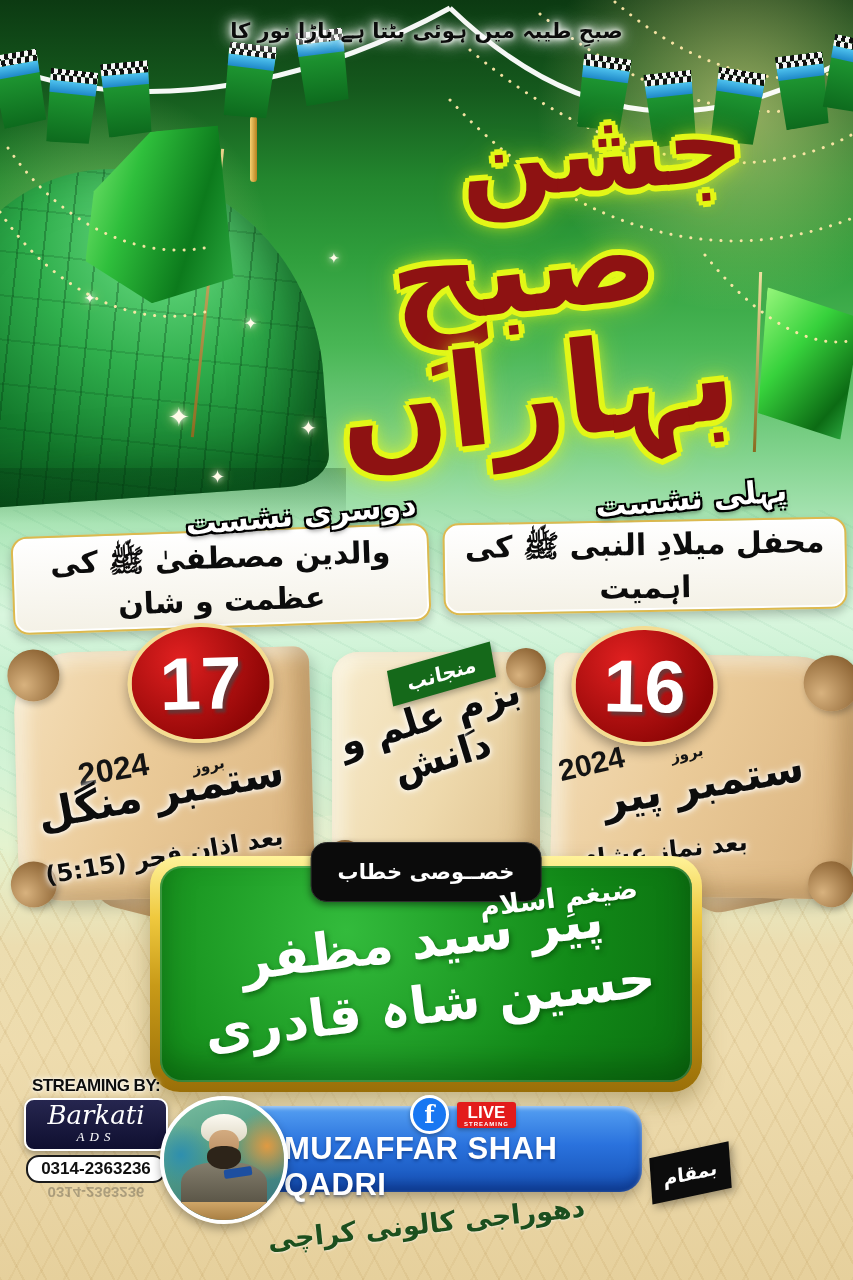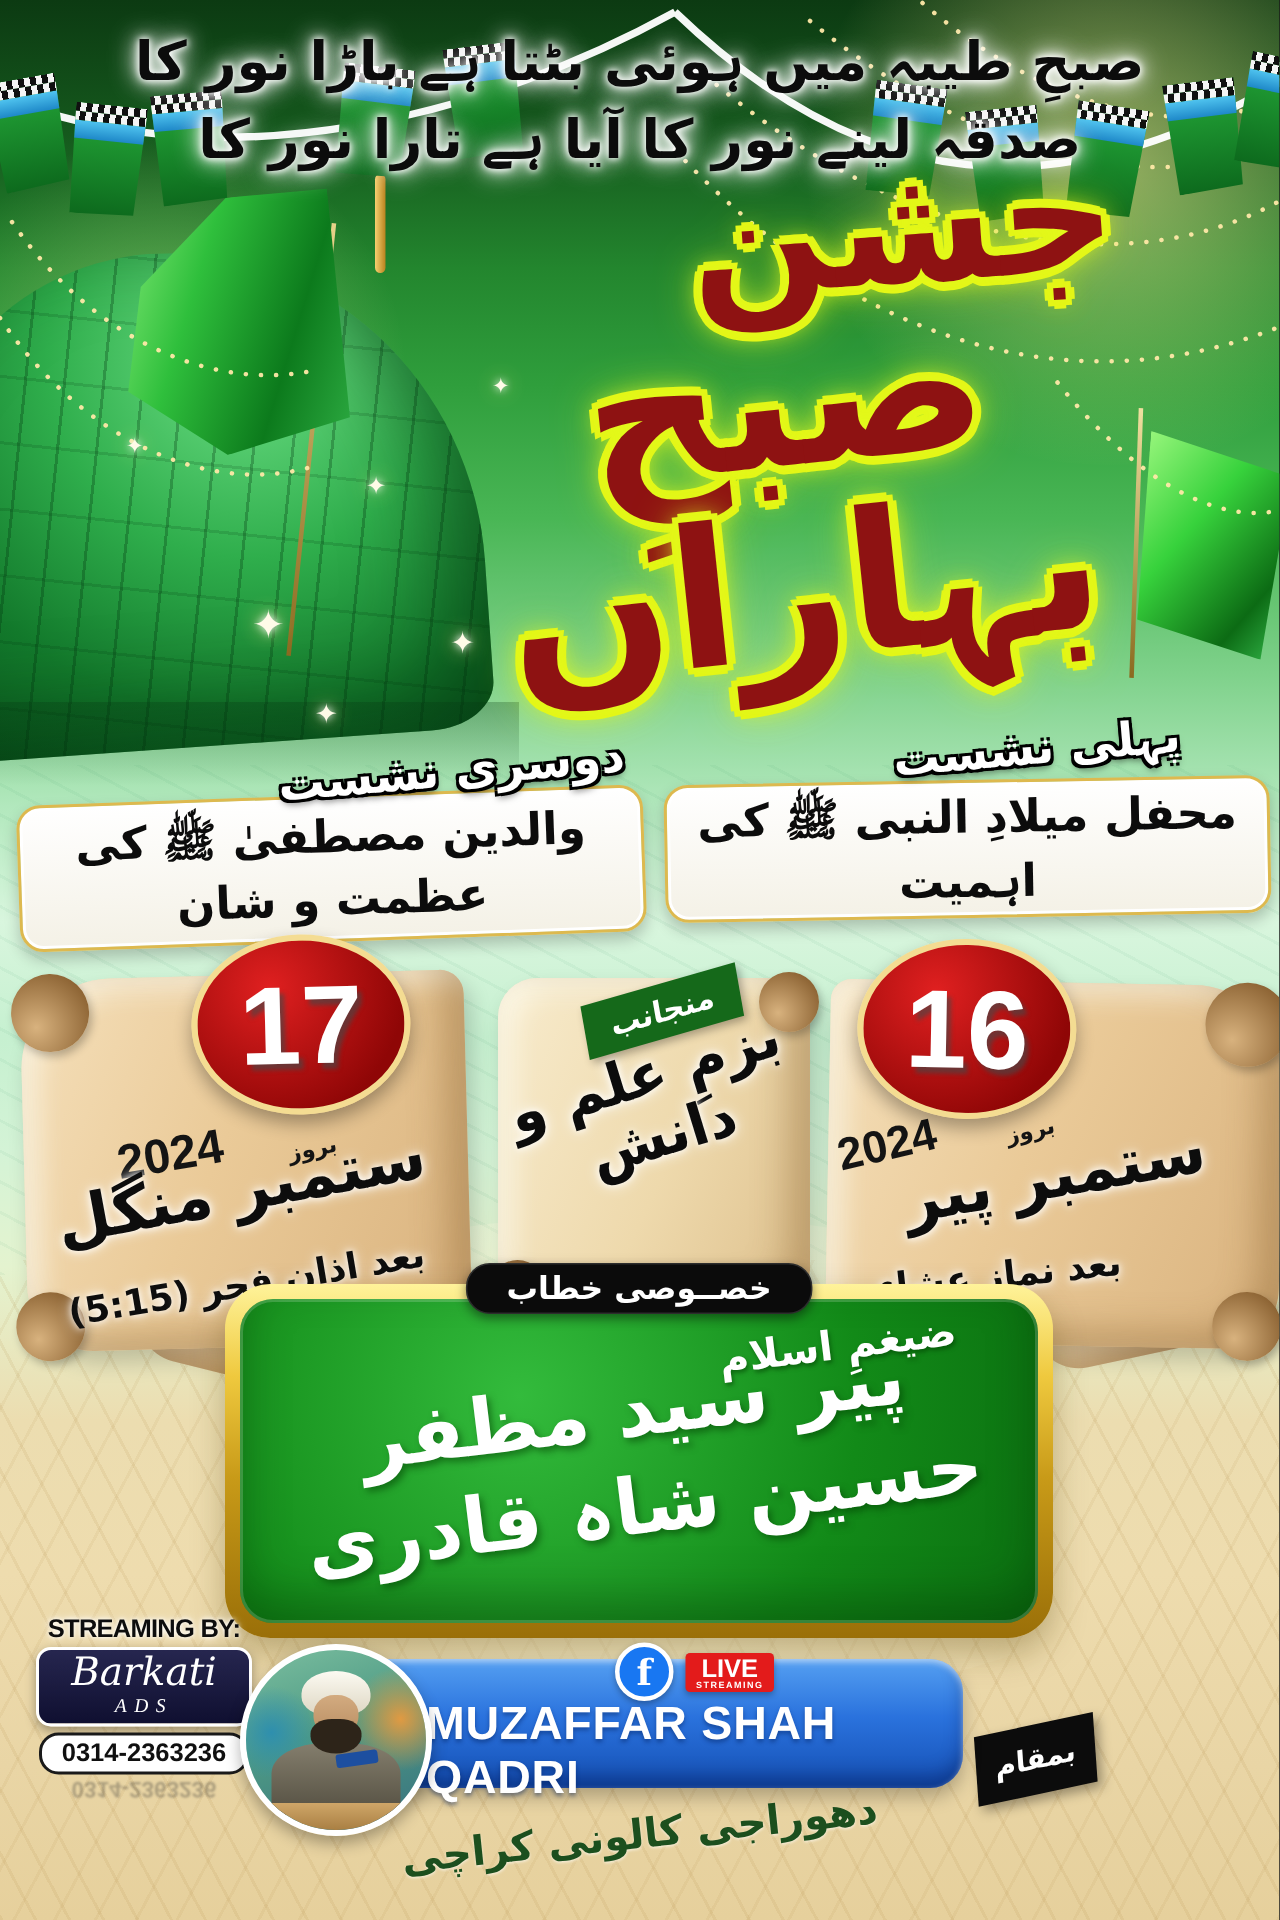--- a/index.html
+++ b/index.html
@@ -59,21 +59,21 @@
       repeating-linear-gradient(90deg,#f5f5f5 0 4px,#101010 4px 8px),
       linear-gradient(180deg,#4fc3ef,#1e88c8),
       linear-gradient(180deg,#25a93a,#0d6a1d);
     background-size:100% 6px,100% 6px,100% 12px,100% 100%;
     background-position:0 0,0 6px,0 12px,0 0;
     background-repeat:no-repeat;
     box-shadow:0 3px 6px rgba(0,0,0,.35);}
   
   .couplet{left:0;top:16px;width:853px;text-align:center;z-index:3;color:#0c0c0c;
     font-weight:bold;}
-  .couplet .ln{font-size:36px;line-height:1.45;
+  .couplet .ln{font-size:21px;line-height:1.45;
     text-shadow:0 0 4px #fff,0 0 8px #fff,0 0 14px #fff,0 0 20px rgba(255,255,255,.9);}
   
   .title-block{left:230px;top:112px;width:590px;z-index:2;text-align:center;transform:rotate(-6deg);}
   .t-cal{color:#8e1212;font-weight:bold;
     text-shadow:
       0 0 16px rgba(226,250,30,.95),
       4px 4px 0 #e4f616,-4px -4px 0 #e4f616,4px -4px 0 #e4f616,-4px 4px 0 #e4f616,
       6px 0 0 #e4f616,-6px 0 0 #e4f616,0 6px 0 #e4f616,0 -6px 0 #e4f616,
       0 0 30px rgba(214,243,34,.8);}
   .t1{font-size:108px;line-height:.9;transform:translateX(90px) rotate(2deg);}
@@ -124,21 +124,21 @@
     box-shadow:inset -8px -6px 14px rgba(120,80,30,.4);z-index:1;}
   
   .speaker{left:150px;top:856px;width:552px;height:236px;z-index:3;}
   .gold{position:absolute;inset:0;border-radius:30px;
     background:linear-gradient(180deg,#fff39a,#efc93e 26%,#c89a18 55%,#9a6f08 100%);
     box-shadow:0 10px 22px rgba(90,70,10,.35);}
   .green-core{position:absolute;inset:10px;border-radius:22px;
     background:radial-gradient(circle at 35% 30%,#33bb3c,#128a18 60%,#0b6f10);
     box-shadow:inset 0 0 0 2px rgba(255,255,255,.18), inset 0 -16px 32px rgba(0,40,0,.35);}
   .khitab{position:absolute;top:-14px;left:50%;transform:translateX(-50%);
-    background:#0b0b0b;color:#fff;font-size:21px;font-weight:bold;padding:4px 26px;border-radius:16px;
+    background:#0b0b0b;color:#fff;font-size:21px;font-weight:bold;padding:17px 26px;border-radius:16px;
     border:1px solid #2d2d2d;box-shadow:0 3px 7px rgba(0,0,0,.45);z-index:4;white-space:nowrap;}
   .honorific{position:absolute;top:26px;right:64px;transform:rotate(-7deg);
     color:#fff;font-size:27px;font-weight:bold;text-shadow:1px 2px 3px rgba(0,60,0,.55);z-index:4;}
   .sp-name{position:absolute;top:52px;left:14px;right:14px;transform:rotate(-7deg);
     color:#fff;font-size:52px;font-weight:bold;text-align:center;line-height:1.25;
     text-shadow:2px 3px 5px rgba(0,60,0,.5);z-index:4;}
   
   .designer{left:20px;top:1076px;width:152px;text-align:center;z-index:5;}
   .d-head{font-family:"Liberation Sans",sans-serif;font-size:17px;font-weight:900;color:#0d0d0d;
     letter-spacing:-.5px;text-shadow:0 0 3px #fff,0 0 6px #fff;}
@@ -250,21 +250,20 @@
 
   <span class="abs sparkle" style="left:168px;top:402px;font-size:26px">✦</span>
   <span class="abs sparkle" style="left:300px;top:416px;font-size:20px">✦</span>
   <span class="abs sparkle" style="left:244px;top:314px;font-size:16px">✦</span>
   <span class="abs sparkle" style="left:84px;top:290px;font-size:14px">✦</span>
   <span class="abs sparkle" style="left:328px;top:250px;font-size:14px">✦</span>
   <span class="abs sparkle" style="left:210px;top:466px;font-size:18px">✦</span>
 
   <div class="abs couplet urdu">
     <div class="ln">صبحِ طیبہ میں ہوئی بٹتا ہے باڑا نور کا</div>
-    <div class="ln">صدقہ لینے نور کا آیا ہے تارا نور کا</div>
   </div>
 
   <div class="abs title-block urdu">
     <div class="t-cal t1">جشن</div>
     <div class="t-cal t2">صبحِ بہاراں</div>
   </div>
 
   <div class="abs sess-head sh-first urdu">پہلی نشست</div>
   <div class="abs sess-box sb-first urdu">
     <span>محفل میلادِ النبی ﷺ کی اہمیت</span>

